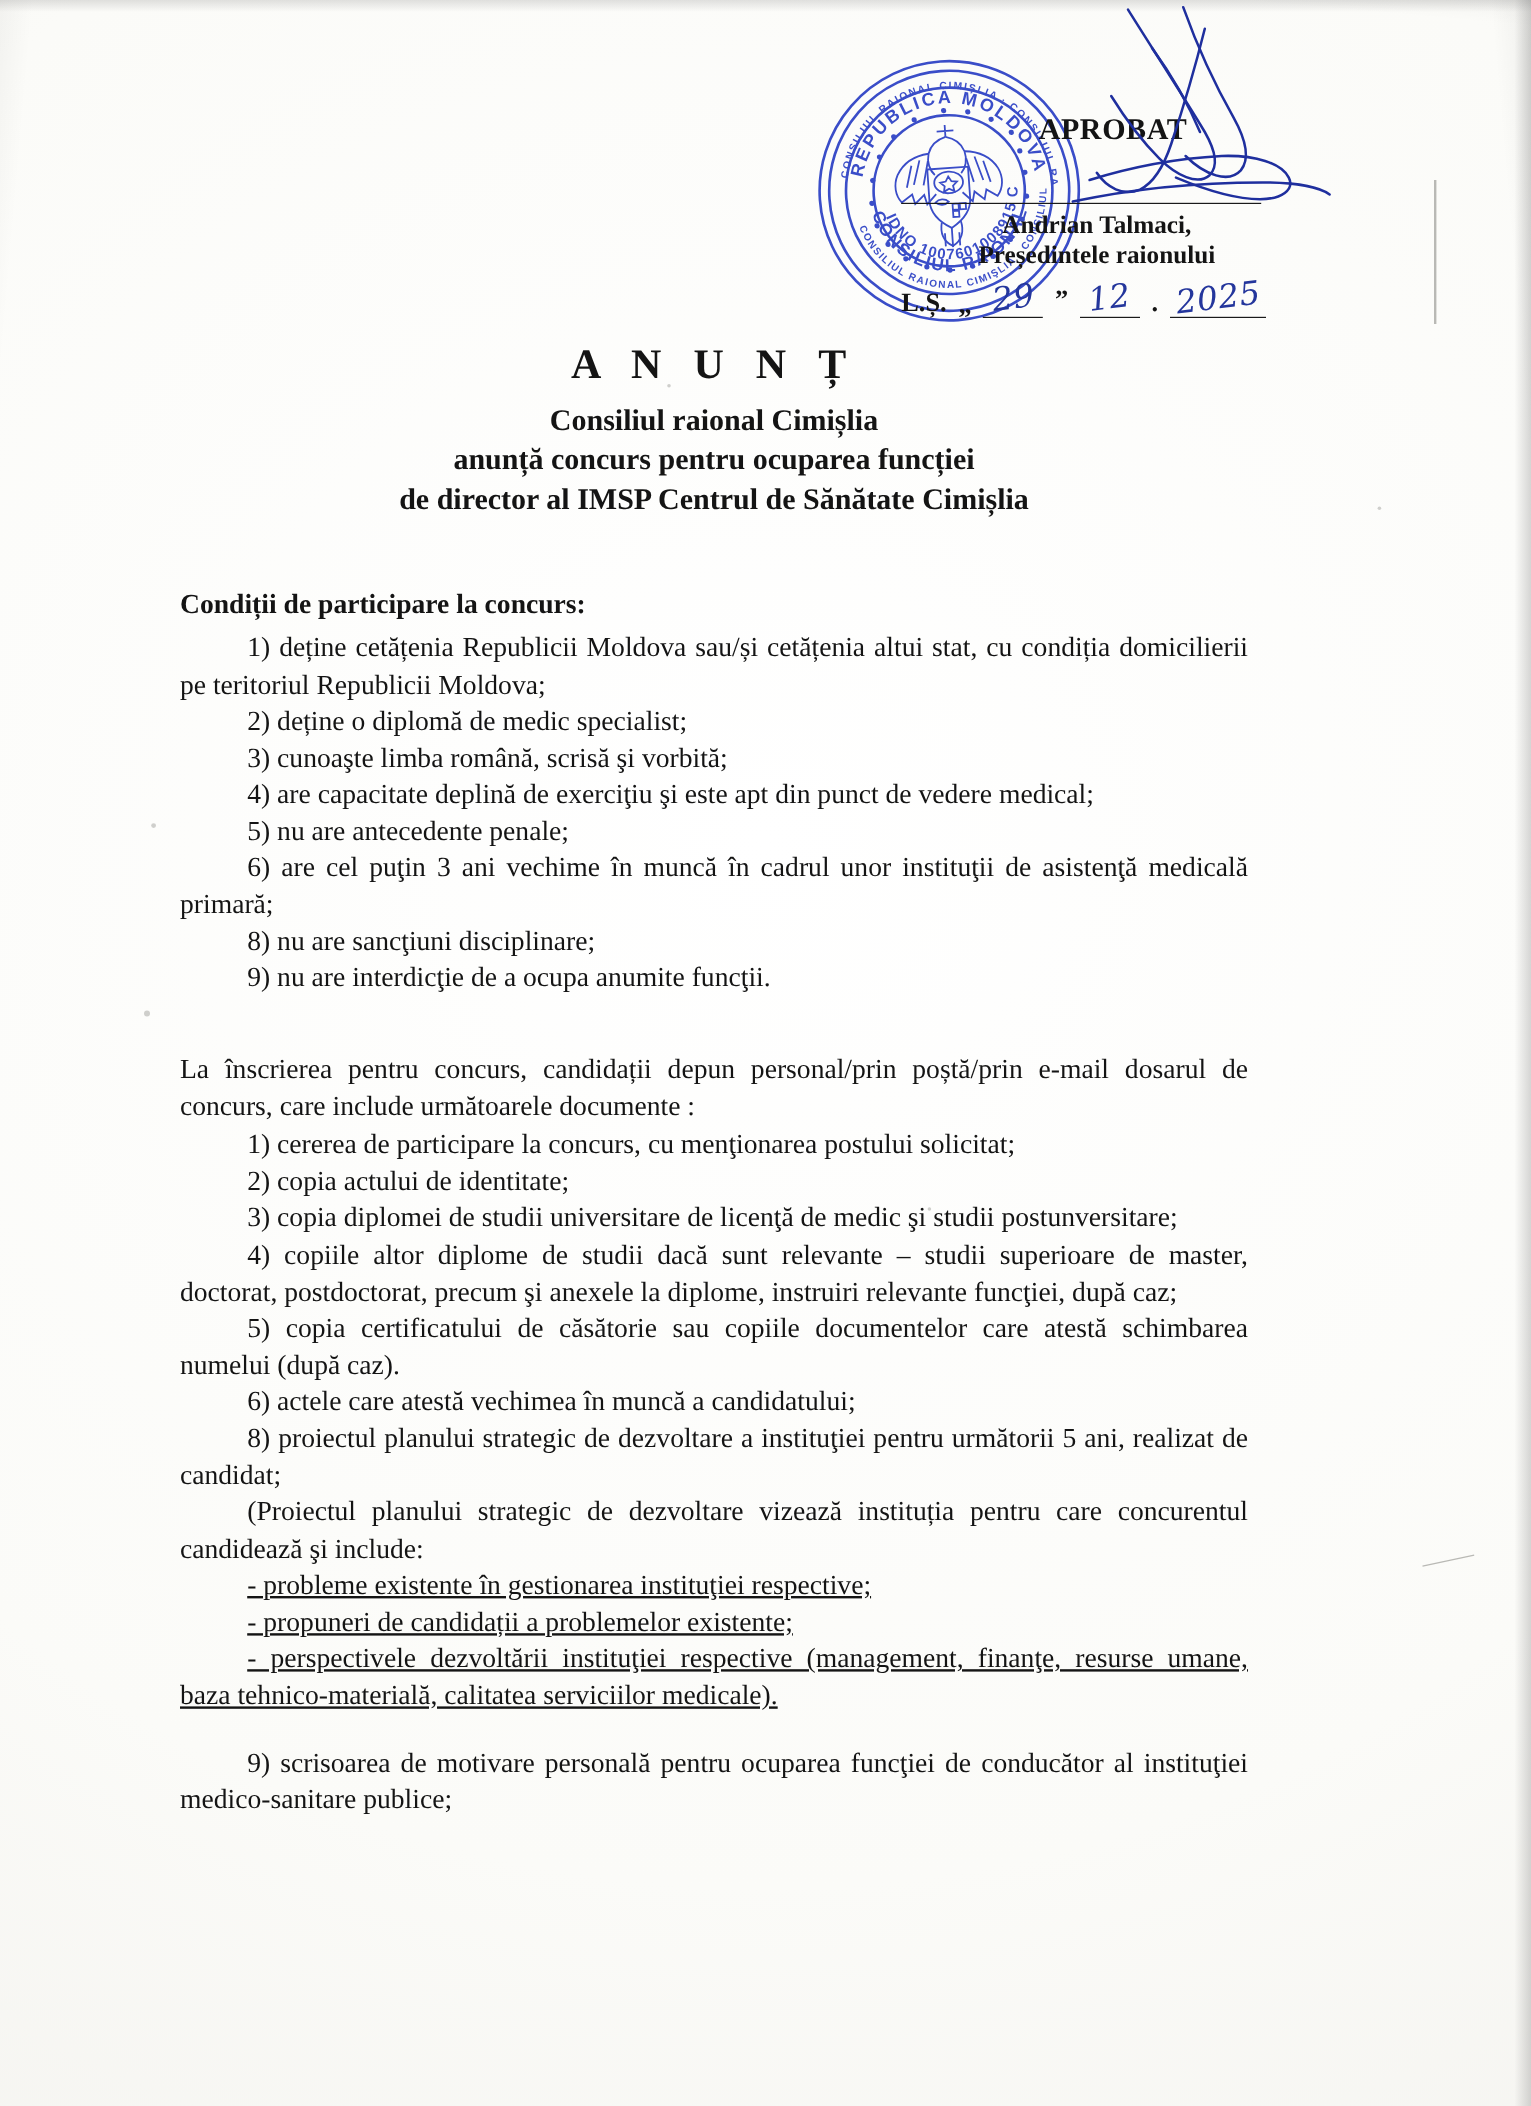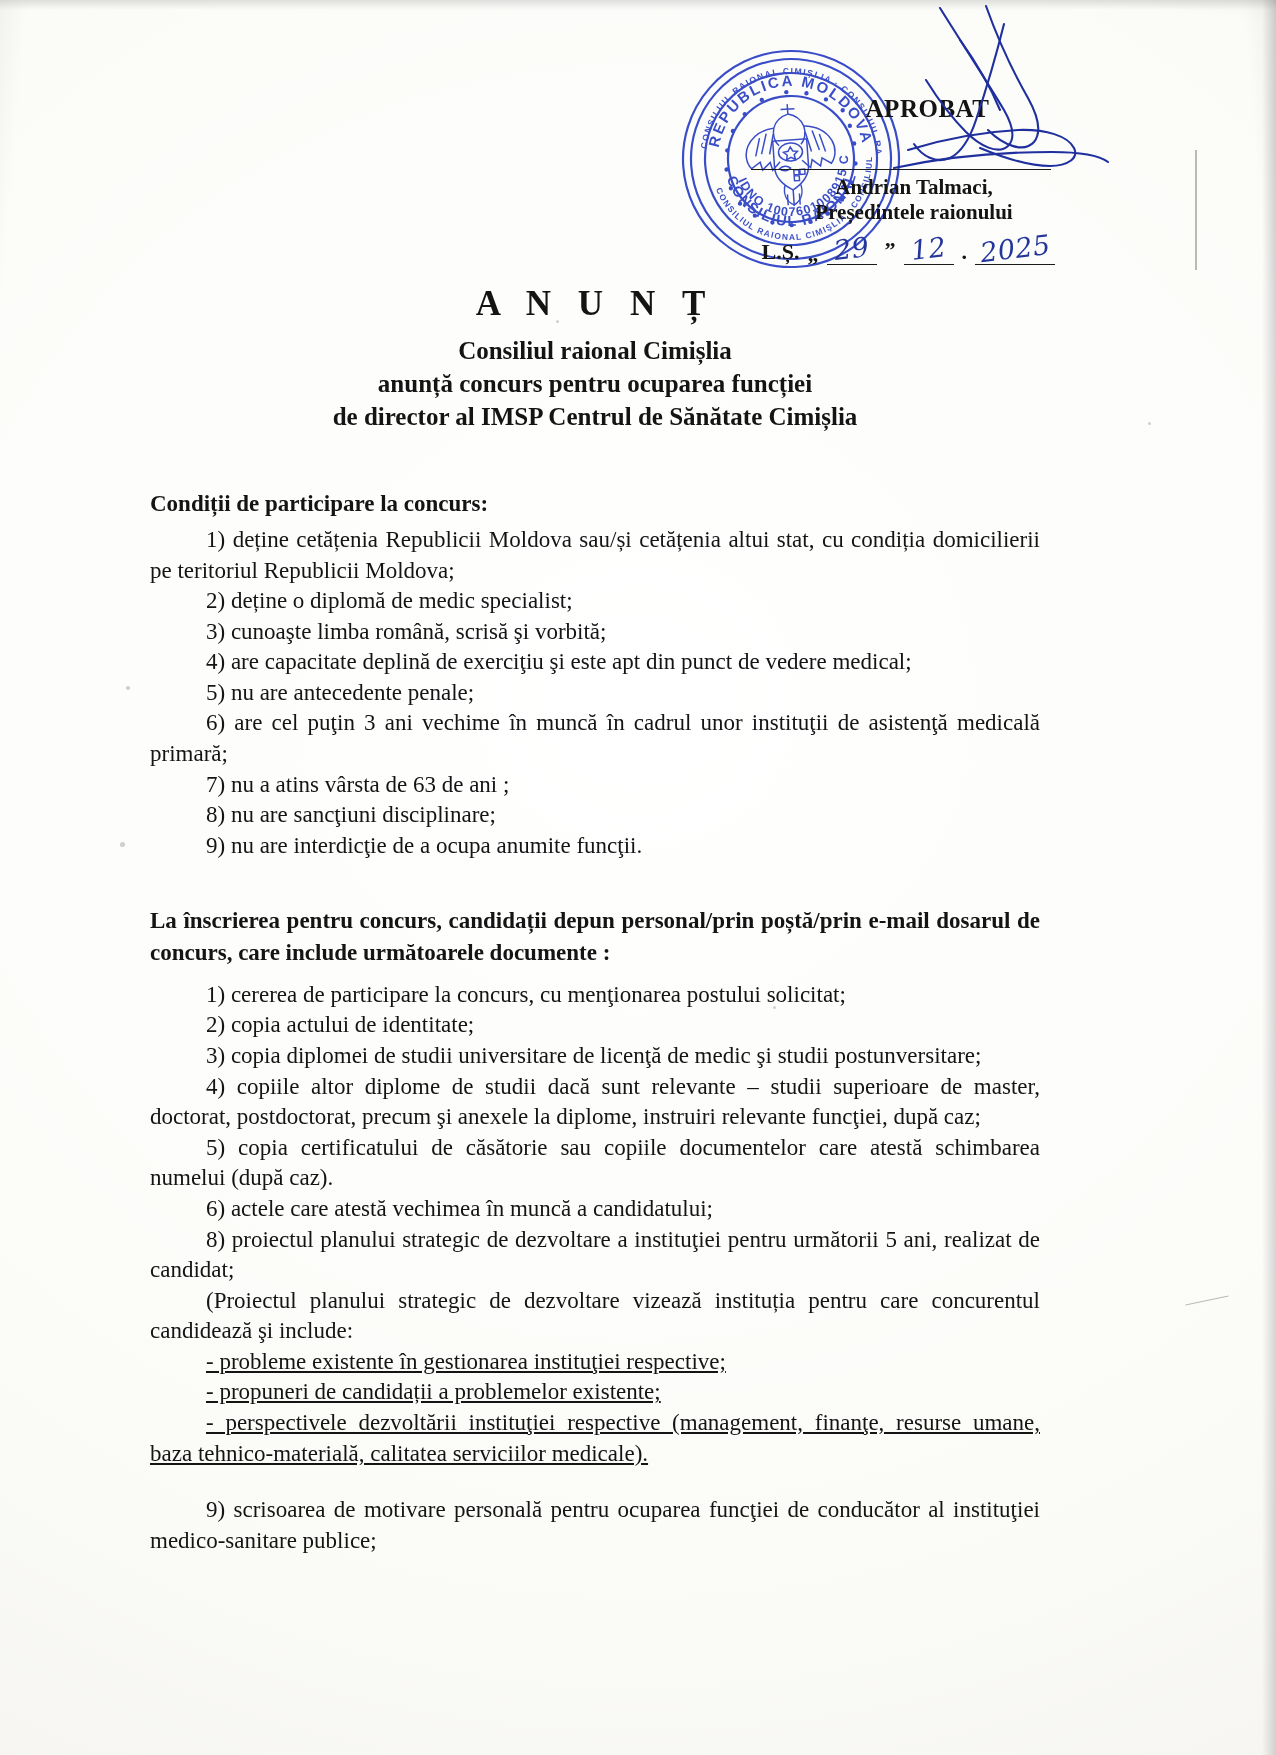--- a/index.html
+++ b/index.html
@@ -74,21 +74,21 @@
   .approver-role {
     font-weight: bold;
     font-size: 21px;
     margin-left: 28px;
     line-height: 1.18;
   }
   .stamp-line {
     margin-top: 8px;
     display: flex;
     align-items: flex-end;
-    justify-content: flex-end;
+    justify-content: space-between;
     gap: 8px;
     padding-left: 6px;
     font-weight: bold;
     font-size: 22px;
   }
   .ls-label { font-weight: bold; font-size: 22px; }
   .quote-open { font-size: 22px; position: relative; top: 2px; }
   .quote-close { font-size: 22px; position: relative; top: -2px; }
   .hw {
     font-family: "DejaVu Serif", serif;
@@ -151,27 +151,27 @@
     font-size: 25px;
     line-height: 1.32;
   }
   .section-head {
     font-weight: bold;
     font-size: 23px;
     margin-top: 58px;
     margin-bottom: 8px;
   }
   .section-head-block {
-    font-weight: bold;
+    font-weight: normal;
     font-size: 23px;
     text-align: justify;
     text-align-last: left;
     line-height: 1.36;
     margin-top: 44px;
-    margin-bottom: 12px;
+    margin-bottom: 2px;
   }
   p.para {
     margin: 0;
     font-size: 23px;
     line-height: 1.33;
     text-align: justify;
     text-indent: 56px;
   }
   p.para.lastleft {
     text-align: justify;
@@ -325,21 +325,20 @@
     <div class="title-line">de director al IMSP Centrul de Sănătate Cimișlia</div>
 
     <div class="section-head">Condiții de participare la concurs:</div>
 
     <p class="para">1) deține cetățenia Republicii Moldova sau/și cetățenia altui stat, cu condiția domicilierii pe teritoriul Republicii Moldova;</p>
     <p class="para lastleft">2) deține o diplomă de medic specialist;</p>
     <p class="para lastleft">3) cunoaşte limba română, scrisă şi vorbită;</p>
     <p class="para lastleft">4) are capacitate deplină de exerciţiu şi este apt din punct de vedere medical;</p>
     <p class="para lastleft">5) nu are antecedente penale;</p>
     <p class="para">6) are cel puţin 3 ani vechime în muncă în cadrul unor instituţii de asistenţă medicală primară;</p>
-    <p class="para lastleft">7) nu a atins vârsta de 63 de ani ;</p>
     <p class="para lastleft">8) nu are sancţiuni disciplinare;</p>
     <p class="para lastleft">9) nu are interdicţie de a ocupa anumite funcţii.</p>
 
     <div class="section-head-block">La înscrierea pentru concurs, candidații depun personal/prin poștă/prin e-mail dosarul de concurs, care include următoarele documente :</div>
 
     <p class="para lastleft">1) cererea de participare la concurs, cu menţionarea postului solicitat;</p>
     <p class="para lastleft">2) copia actului de identitate;</p>
     <p class="para">3) copia diplomei de studii universitare de licenţă de medic şi studii postunversitare;</p>
     <p class="para">4) copiile altor diplome de studii dacă sunt relevante – studii superioare de master, doctorat, postdoctorat, precum şi anexele la diplome, instruiri relevante funcţiei, după caz;</p>
     <p class="para">5) copia certificatului de căsătorie sau copiile documentelor care atestă schimbarea numelui (după caz).</p>

